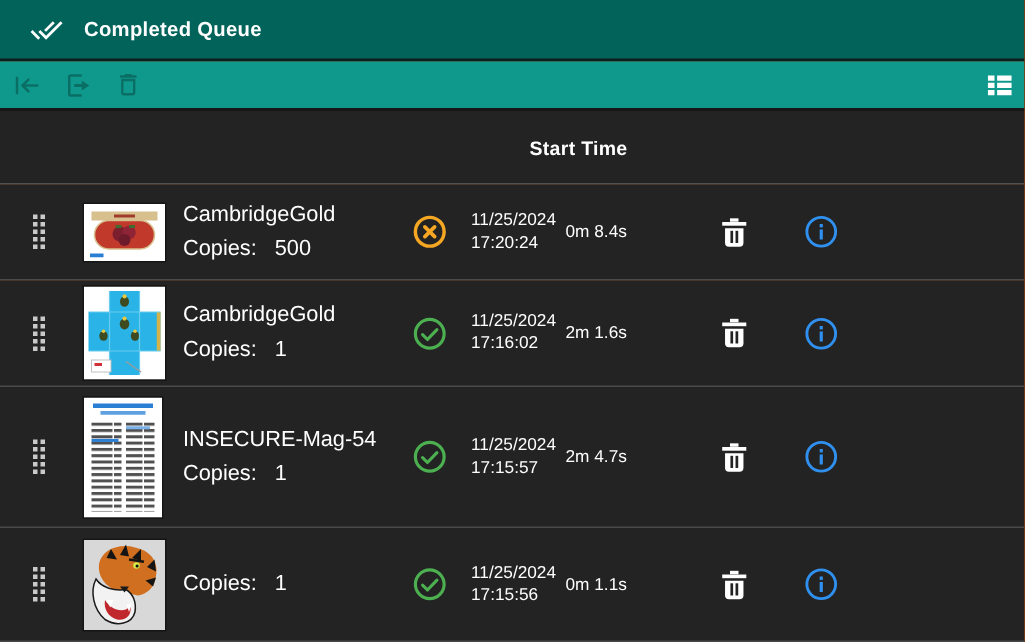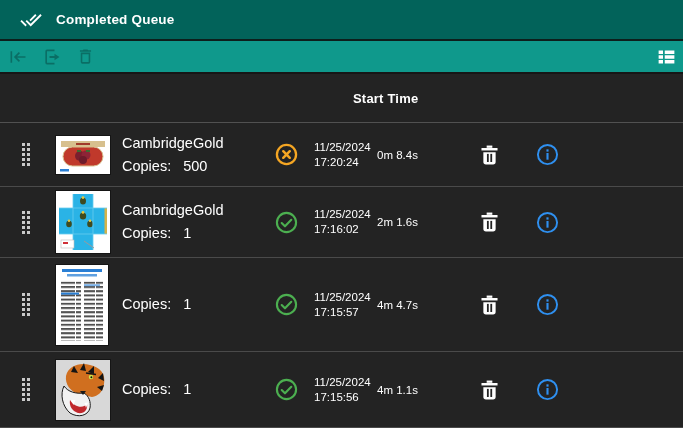--- a/index.html
+++ b/index.html
@@ -272,33 +272,34 @@
         <rect width="52" height="80" fill="#ffffff"></rect>
         <rect x="6" y="4" width="40" height="3" fill="#2a7fd4"></rect>
         <rect x="11" y="9" width="30" height="2.5" fill="#5fa0e0"></rect>
         <rect x="5" y="15" width="20" height="61" fill="url(#txtln)"></rect>
         <rect x="28" y="15" width="19" height="61" fill="url(#txtln)"></rect>
         <rect x="5" y="27.6" width="18" height="2" fill="#2a7fd4"></rect>
         <rect x="28" y="19.2" width="16" height="2" fill="#7ab1e8"></rect>
       </svg>
     </div>
     <div class="cell-name">
+      <div class="job-name">INSECURE-Mag-54</div>
       <div class="copies-line"><span>Copies:</span><span class="cval">1</span></div>
     </div>
     <div class="cell-status">
       <svg width="23" height="23" viewBox="0 0 24 24" fill="none">
           <circle cx="12" cy="12" r="10" stroke="#4CAF50" stroke-width="2.2"></circle>
           <path d="M7 12.6 L10.4 16 L17 9.2" stroke="#4CAF50" stroke-width="2.2" stroke-linecap="round" stroke-linejoin="round"></path>
         </svg>
     </div>
     <div class="cell-start">
       <div>11/25/2024</div>
         <div>17:15:57</div>
     </div>
-    <div class="cell-duration">4m 4.7s</div>
+    <div class="cell-duration">2m 4.7s</div>
     <div>
         <button class="icon-btn">
       <svg width="17" height="20" viewBox="0 0 18 20">
             <rect x="6" y="0" width="6" height="2.4" fill="#fff"></rect>
             <rect x="0.5" y="2.6" width="17" height="2.6" fill="#fff"></rect>
             <path d="M2.5 7 H15.5 V17.2 Q15.5 20 12.7 20 H5.3 Q2.5 20 2.5 17.2 Z" fill="#fff"></path>
             <rect x="6.3" y="8.8" width="1.9" height="8.6" fill="#232323"></rect>
             <rect x="9.9" y="8.8" width="1.9" height="8.6" fill="#232323"></rect>
           </svg>
     </button>
@@ -355,21 +356,21 @@
     <div class="cell-status">
       <svg width="23" height="23" viewBox="0 0 24 24" fill="none">
           <circle cx="12" cy="12" r="10" stroke="#4CAF50" stroke-width="2.2"></circle>
           <path d="M7 12.6 L10.4 16 L17 9.2" stroke="#4CAF50" stroke-width="2.2" stroke-linecap="round" stroke-linejoin="round"></path>
         </svg>
     </div>
     <div class="cell-start">
       <div>11/25/2024</div>
         <div>17:15:56</div>
     </div>
-    <div class="cell-duration">4m 1.1s</div>
+    <div class="cell-duration">0m 1.1s</div>
     <div>
         <button class="icon-btn">
       <svg width="17" height="20" viewBox="0 0 18 20">
             <rect x="6" y="0" width="6" height="2.4" fill="#fff"></rect>
             <rect x="0.5" y="2.6" width="17" height="2.6" fill="#fff"></rect>
             <path d="M2.5 7 H15.5 V17.2 Q15.5 20 12.7 20 H5.3 Q2.5 20 2.5 17.2 Z" fill="#fff"></path>
             <rect x="6.3" y="8.8" width="1.9" height="8.6" fill="#232323"></rect>
             <rect x="9.9" y="8.8" width="1.9" height="8.6" fill="#232323"></rect>
           </svg>
     </button>

